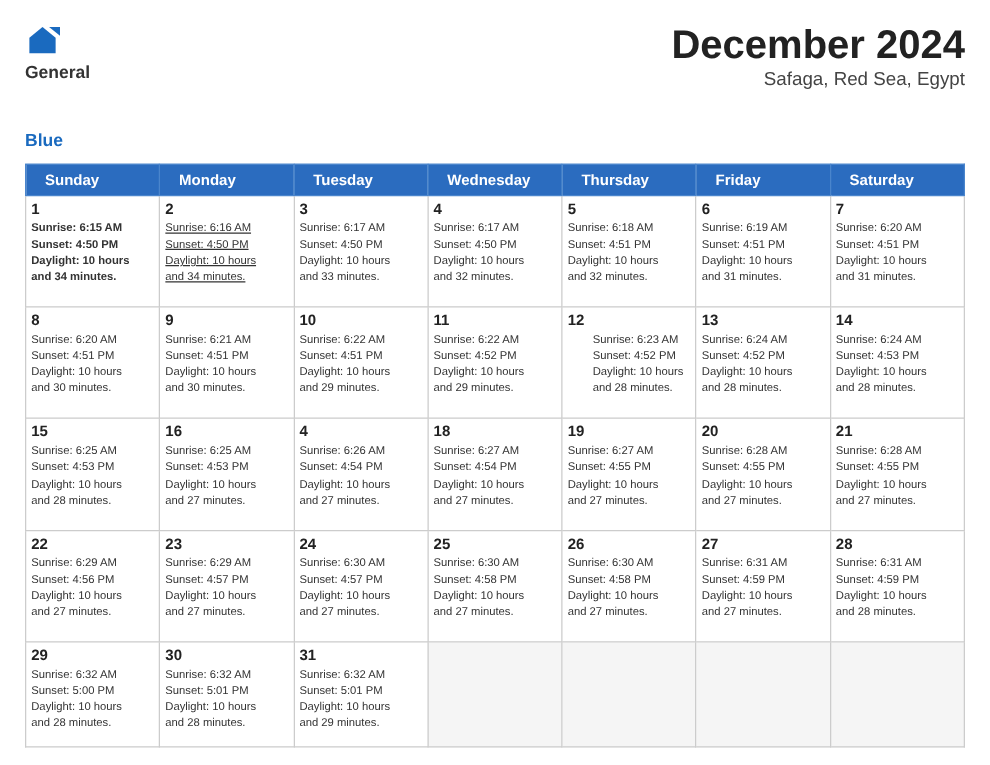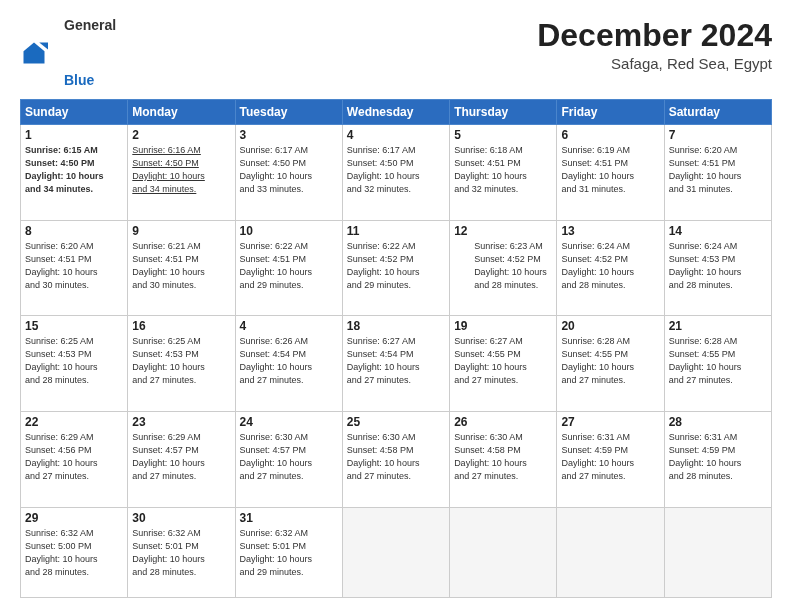--- a/index.html
+++ b/index.html
@@ -18,22 +18,22 @@
       flex-direction: column;
     }
     .header {
       display: flex;
       justify-content: space-between;
       align-items: flex-start;
       margin-bottom: 10px;
     }
     .logo {
       display: flex;
-      align-items: center;
-      gap: 16px;
+      gap: 4px;
+      flex-direction: column;
     }
     .logo-text {
       display: flex;
       flex-direction: column;
       font-size: 14px;
       font-weight: bold;
       line-height: 1.1;
     }
     .logo-general { color: #333; }
     .logo-blue { color: #1a6abf; margin-top: 40px; }
@@ -60,21 +60,21 @@
       border: 1px solid #ccc;
       border-collapse: collapse;
       width: 100%;
       table-layout: fixed;
     }
     .calendar th {
       background: #2b6cbf;
       color: #fff;
       font-size: 12px;
       font-weight: bold;
-      padding: 5px 4px;
+      padding: 5px 15px;
       text-align: left;
       border: 1px solid #4a85cc;
     }
     .calendar td {
       border: 1px solid #ccc;
       vertical-align: top;
       padding: 3px 4px;
       font-size: 9.5px;
       color: #333;
       background: #fff;

